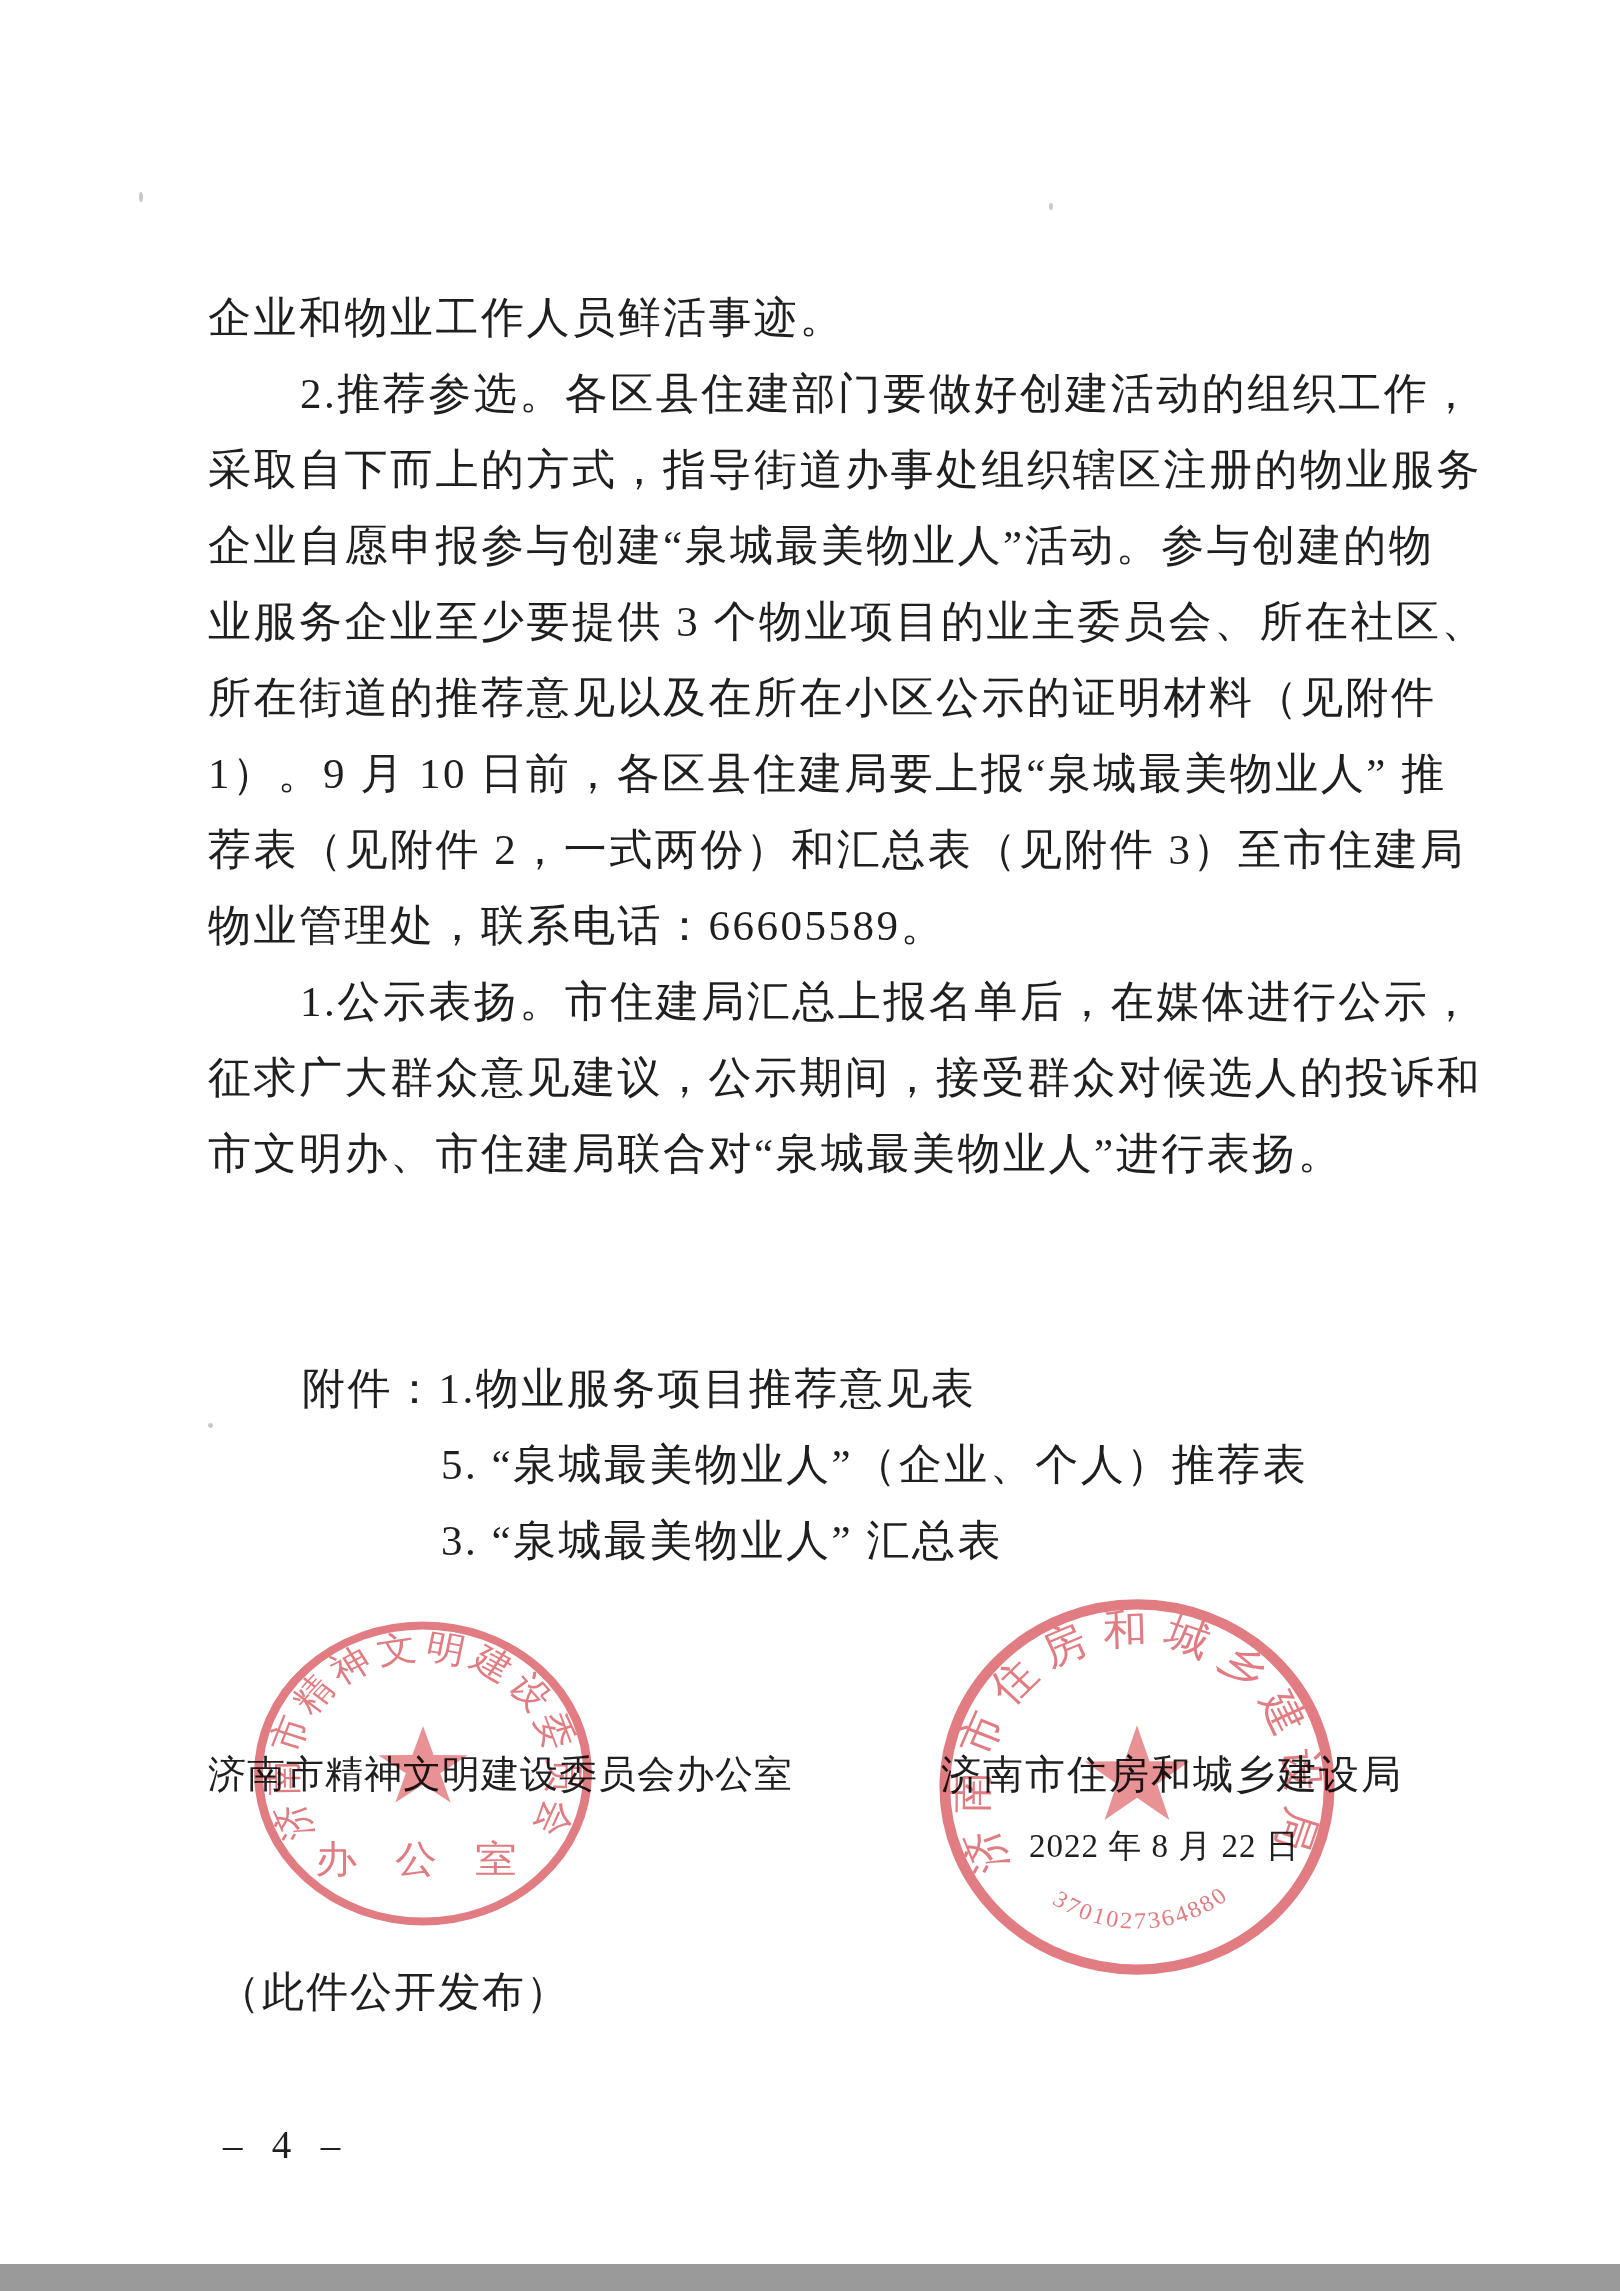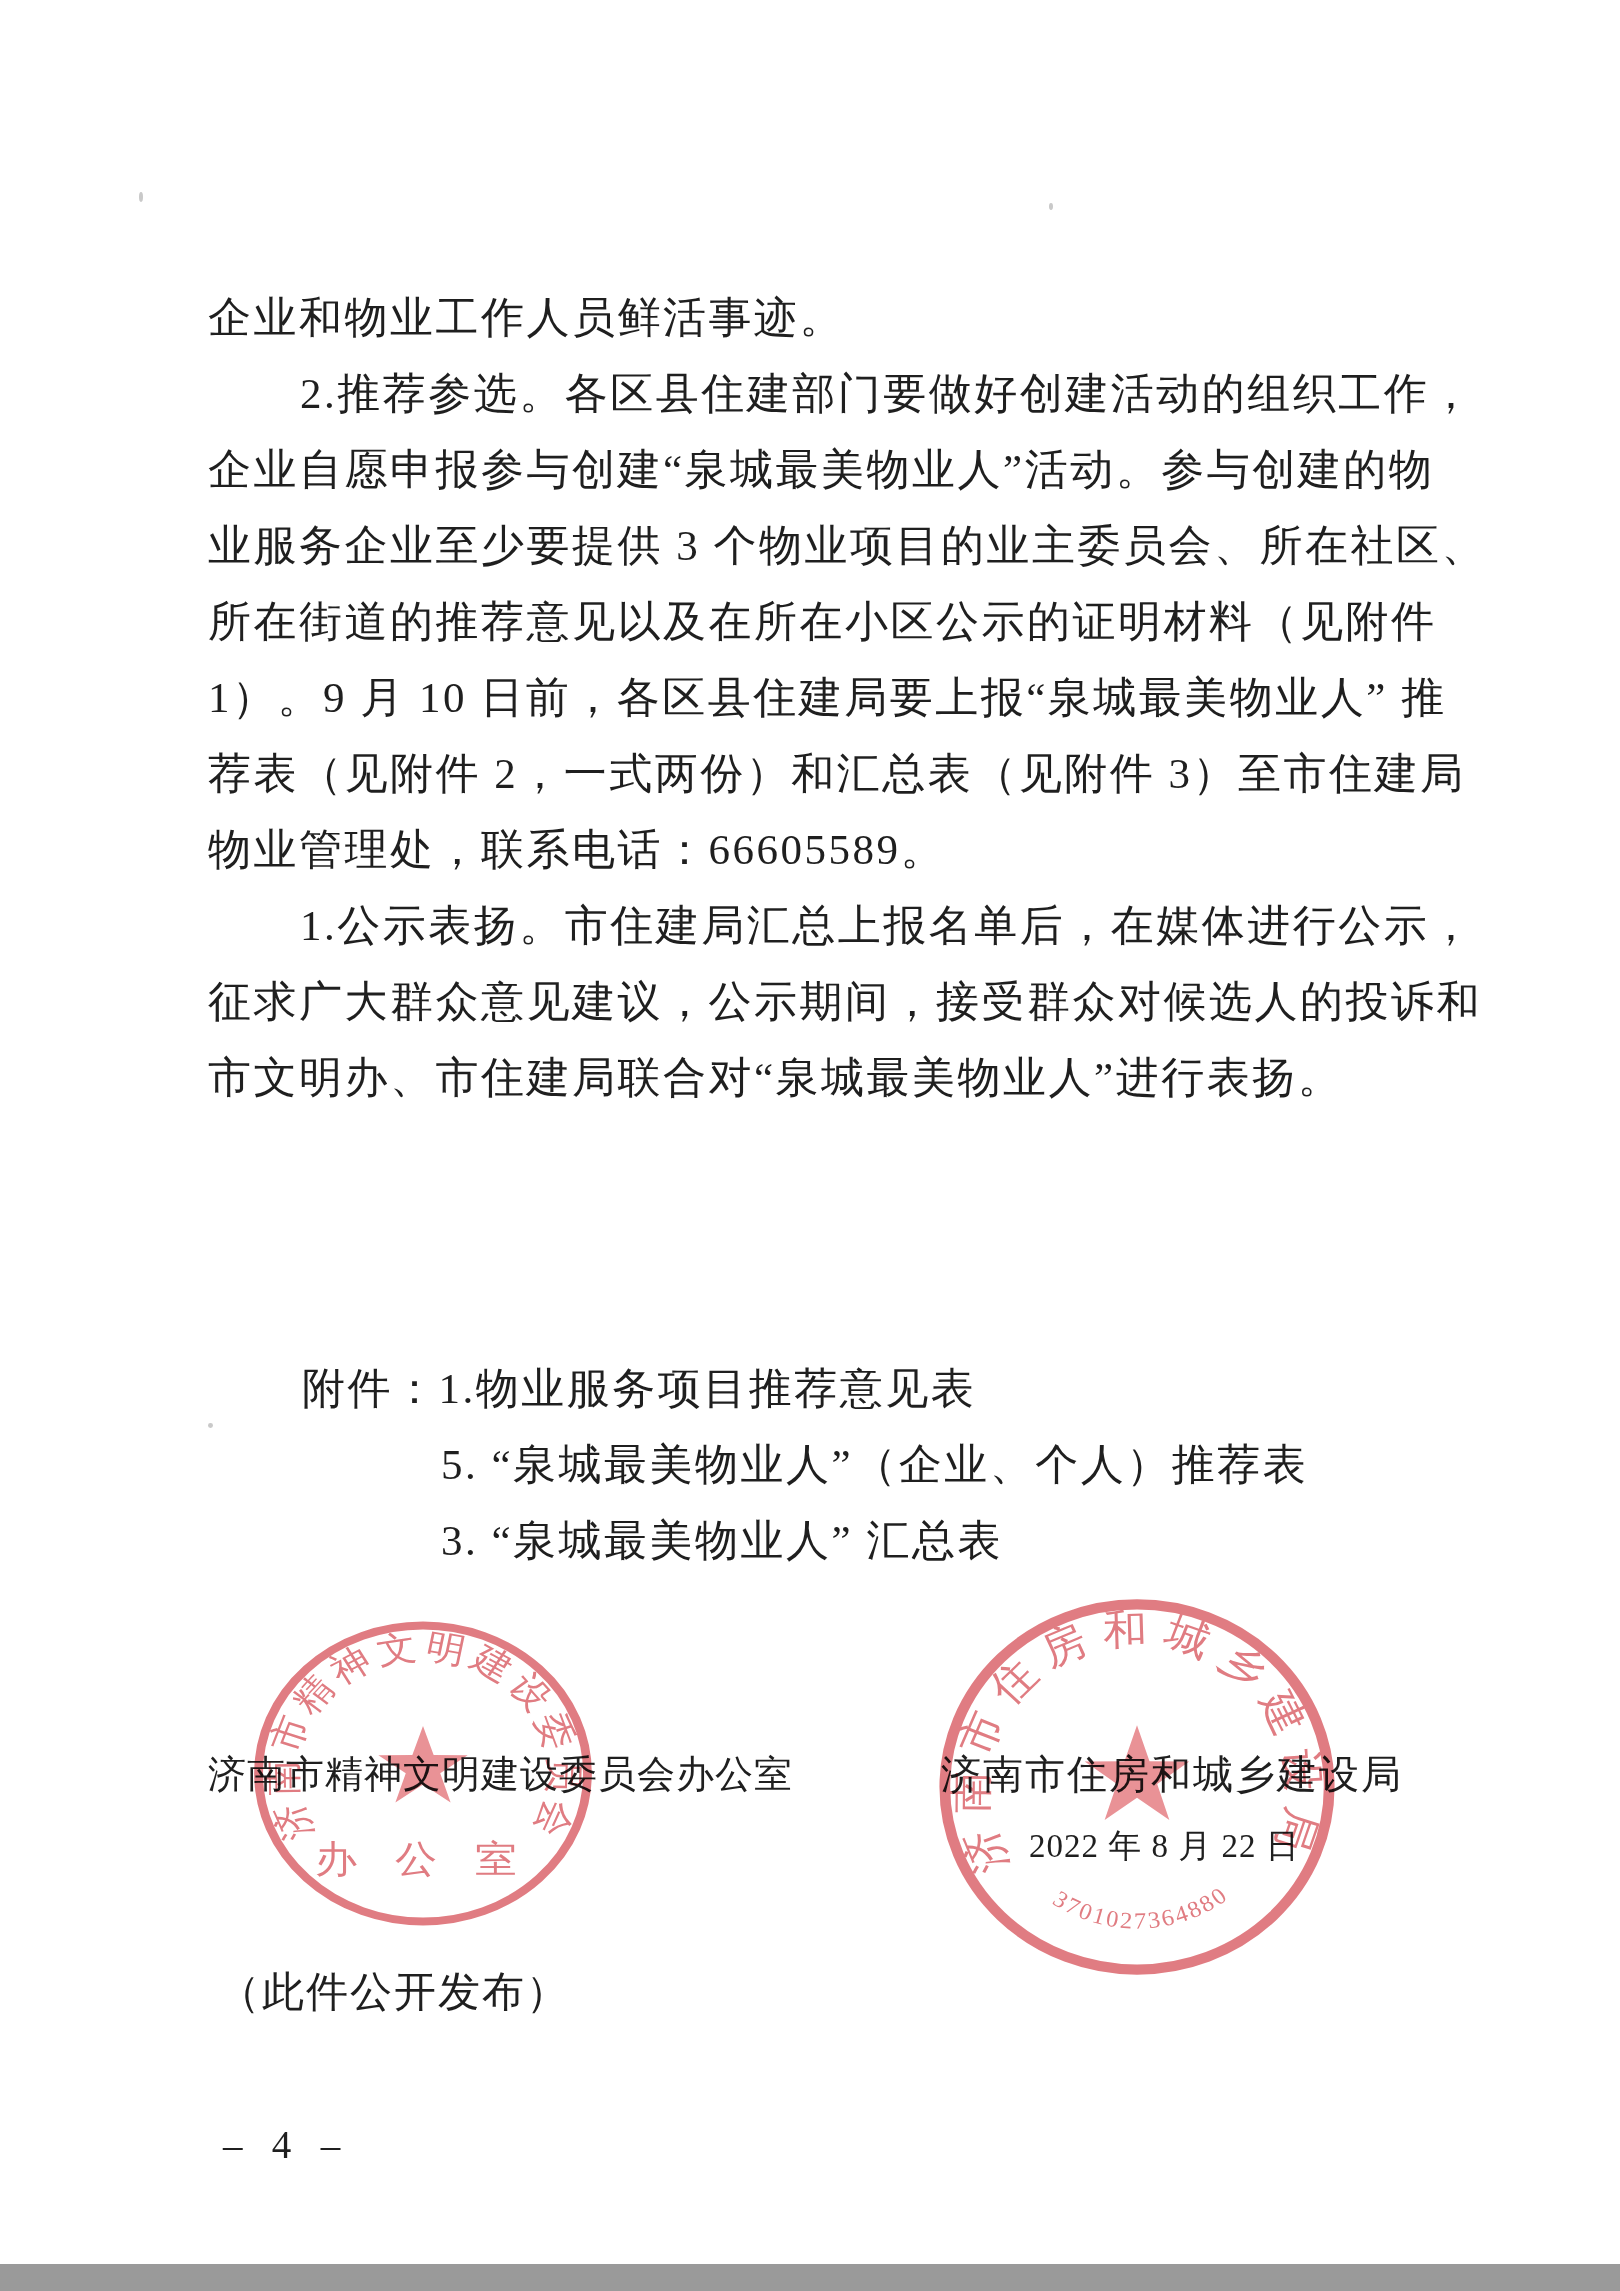--- a/index.html
+++ b/index.html
@@ -50,20 +50,21 @@
   .speck-3{left:208px;top:1423px;width:4.9px;height:4.9px;}
 </style>
 </head>
 <body>
 
 <div class="page">
 
   <div class="body-text">
     <div class="doc-line">企业和物业工作人员鲜活事迹。</div>
     <div class="doc-line indent">2.推荐参选。各区县住建部门要做好创建活动的组织工作，</div>
+    <div class="doc-line">采取自下而上的方式，指导街道办事处组织辖区注册的物业服务</div>
     <div class="doc-line">企业自愿申报参与创建“泉城最美物业人”活动。参与创建的物</div>
     <div class="doc-line">业服务企业至少要提供 3 个物业项目的业主委员会、所在社区、</div>
     <div class="doc-line">所在街道的推荐意见以及在所在小区公示的证明材料（见附件</div>
     <div class="doc-line">1）。9 月 10 日前，各区县住建局要上报“泉城最美物业人” 推</div>
     <div class="doc-line">荐表（见附件 2，一式两份）和汇总表（见附件 3）至市住建局</div>
     <div class="doc-line">物业管理处，联系电话：66605589。</div>
     <div class="doc-line indent">1.公示表扬。市住建局汇总上报名单后，在媒体进行公示，</div>
     <div class="doc-line">征求广大群众意见建议，公示期间，接受群众对候选人的投诉和</div>
     <div class="doc-line">市文明办、市住建局联合对“泉城最美物业人”进行表扬。</div>
   </div>

